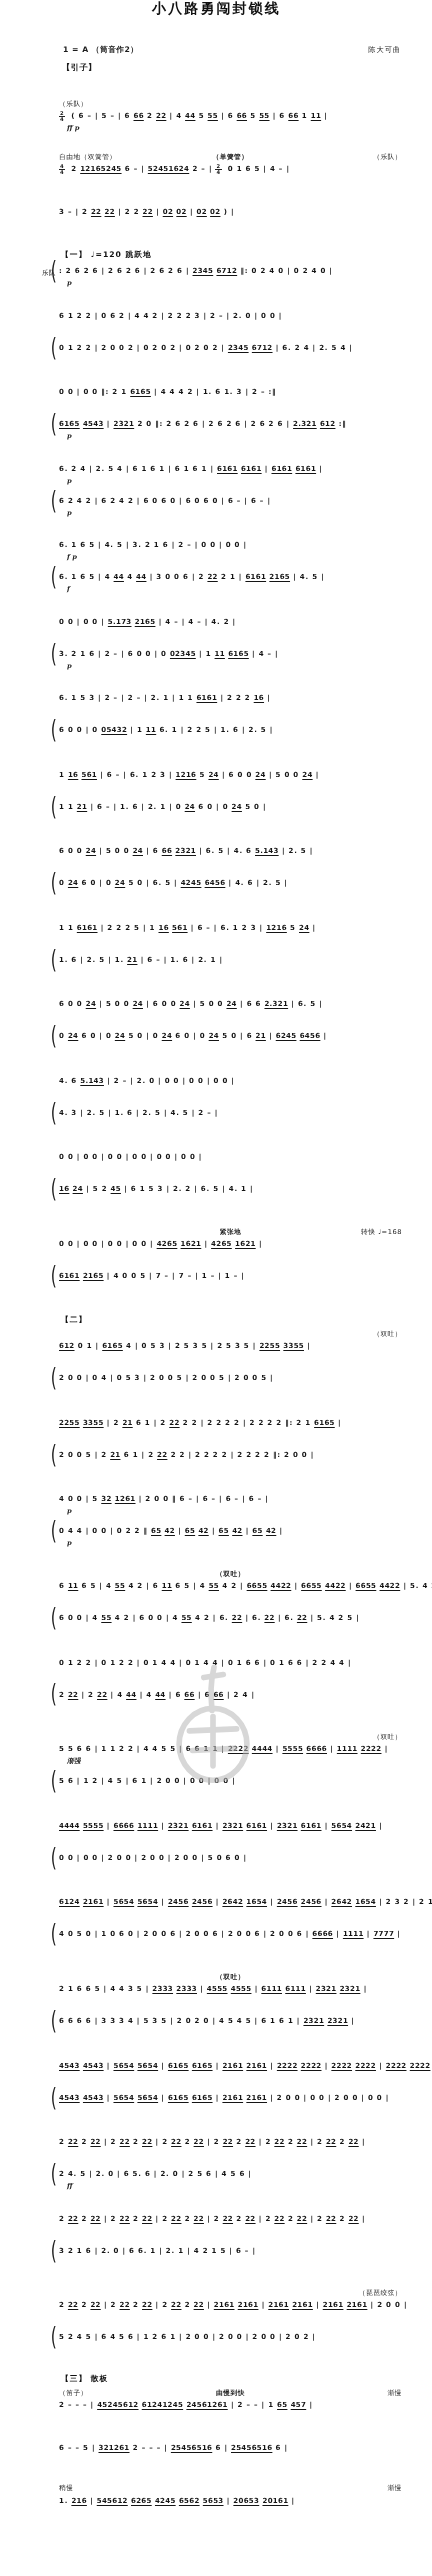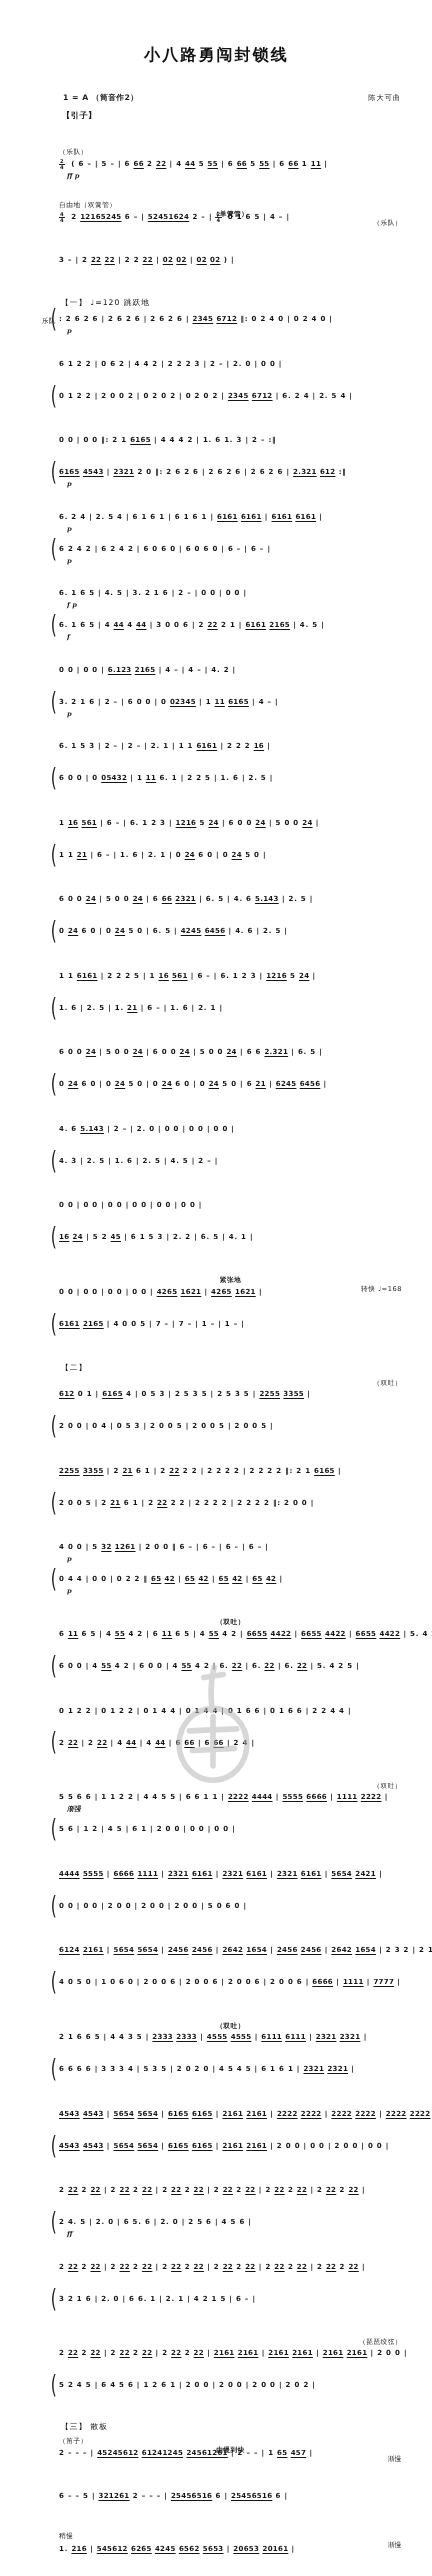--- a/index.html
+++ b/index.html
@@ -1,29 +1,29 @@
 <!DOCTYPE html>
 <html style="font-size:8.2px"><head>
 <meta charset="utf-8">
 <style>
   html,body{margin:0;padding:0;background:#e8e8e8;}
   .page{position:relative;width:433px;height:3444px;background:#ffffff;overflow:hidden;
         font-family:"DejaVu Sans","Liberation Sans",sans-serif;color:#1c1c1c;}
   
-  .title{padding-top:45px;text-align:center;font-size:16px;font-weight:bold;letter-spacing:2.1px;color:#111;}
+  .title{text-align:center;font-size:14px;font-weight:bold;letter-spacing:2.1px;color:#111;}
   .meta{display:flex;justify-content:space-between;align-items:baseline;margin-top:27px;padding:0 32px 0 63px;}
   .keysig{font-size:7.7px;font-weight:bold;letter-spacing:0.5px;}
   .composer{font-size:7.2px;letter-spacing:1px;}
   .intro-label{margin:7.2px 0 0 62px;font-size:8.2px;font-weight:bold;letter-spacing:0.5px;}
   
   .music{margin:3.1px 31px 0 59px;width:343px;}
   .sys{margin-top:29px;}
   .sys.single{margin-top:27px;}
-  .sec-label{font-size:7.7px;font-weight:normal;letter-spacing:1px;margin:0 0 5.2px 2.1px;color:#111;}
-  .ann-row{display:flex;height:10.3px;font-size:6.7px;color:#222;letter-spacing:0.5px;flex-direction:column;}
+  .sec-label{font-size:7.7px;font-weight:bold;letter-spacing:1px;margin:0 0 5.2px 2.1px;color:#111;}
+  .ann-row{display:flex;height:10.3px;font-size:6.7px;color:#222;letter-spacing:0.5px;}
   .ann-row .zone{flex:1;}
   .ann-row .zone.center{text-align:center;font-weight:bold;}
   .ann-row .zone.right{text-align:right;}
   .line{position:relative;height:15.5px;white-space:nowrap;}
   .line + .line{margin-top:16.5px;}
   .notes{font-size:7px;font-weight:bold;letter-spacing:0.8px;color:#141414;}
   .bm{text-decoration:underline;text-decoration-thickness:0.8px;text-underline-offset:2.1px;letter-spacing:0.3px;}
   .ts{display:inline-block;vertical-align:middle;text-align:center;margin:0 2.6px 0 0;}
   .ts em{display:block;font-style:normal;font-weight:bold;font-size:5.2px;line-height:4.6px;padding:0 1px;}
   .ts em + em{border-top:0.7px solid #222;}
@@ -81,21 +81,21 @@
       </div>
       <div class="sys">
         <div class="line"><span class="notes">6. 2 4 | 2. 5 4 | 6 1 6 1 | 6 1 6 1 | <span class="bm">6161</span> <span class="bm">6161</span> | <span class="bm">6161</span> <span class="bm">6161</span> |</span><div class="dyn">p</div></div>
         <div class="line"><span class="brace">(</span><span class="notes">6 2 4 2 | 6 2 4 2 | 6 0 6 0 | 6 0 6 0 | 6 – | 6 – |</span><div class="dyn">p</div></div>
       </div>
       <div class="sys">
         <div class="line"><span class="notes">6. 1 6 5 | 4. 5 | 3. 2 1 6 | 2 – | 0 0 | 0 0 |</span><div class="dyn">f          p</div></div>
         <div class="line"><span class="brace">(</span><span class="notes">6. 1 6 5 | 4 <span class="bm">44</span> 4 <span class="bm">44</span> | 3 0 0 6 | 2 <span class="bm">22</span> 2 1 | <span class="bm">6161</span> <span class="bm">2165</span> | 4. 5 |</span><div class="dyn">f</div></div>
       </div>
       <div class="sys">
-        <div class="line"><span class="notes">0 0 | 0 0 | <span class="bm">6.123</span> <span class="bm">2165</span> | 4 – | 4 – | 4. 2 |</span></div>
+        <div class="line"><span class="notes">0 0 | 0 0 | <span class="bm">5.173</span> <span class="bm">2165</span> | 4 – | 4 – | 4. 2 |</span></div>
         <div class="line"><span class="brace">(</span><span class="notes">3. 2 1 6 | 2 – | 6 0 0 | 0 <span class="bm">02345</span> | 1 <span class="bm">11</span> <span class="bm">6165</span> | 4 – |</span><div class="dyn">p</div></div>
       </div>
       <div class="sys">
         <div class="line"><span class="notes">6. 1 5 3 | 2 – | 2 – | 2. 1 | 1 1 <span class="bm">6161</span> | 2 2 2 <span class="bm">16</span> |</span></div>
         <div class="line"><span class="brace">(</span><span class="notes">6 0 0 | 0 <span class="bm">05432</span> | 1 <span class="bm">11</span> 6. 1 | 2 2 5 | 1. 6 | 2. 5 |</span></div>
       </div>
       <div class="sys">
         <div class="line"><span class="notes">1 <span class="bm">16</span> <span class="bm">561</span> | 6 – | 6. 1 2 3 | <span class="bm">1216</span> 5 <span class="bm">24</span> | 6 0 0 <span class="bm">24</span> | 5 0 0 <span class="bm">24</span> |</span></div>
         <div class="line"><span class="brace">(</span><span class="notes">1 1 <span class="bm">21</span> | 6 – | 1. 6 | 2. 1 | 0 <span class="bm">24</span> 6 0 | 0 <span class="bm">24</span> 5 0 |</span></div>
       </div>

